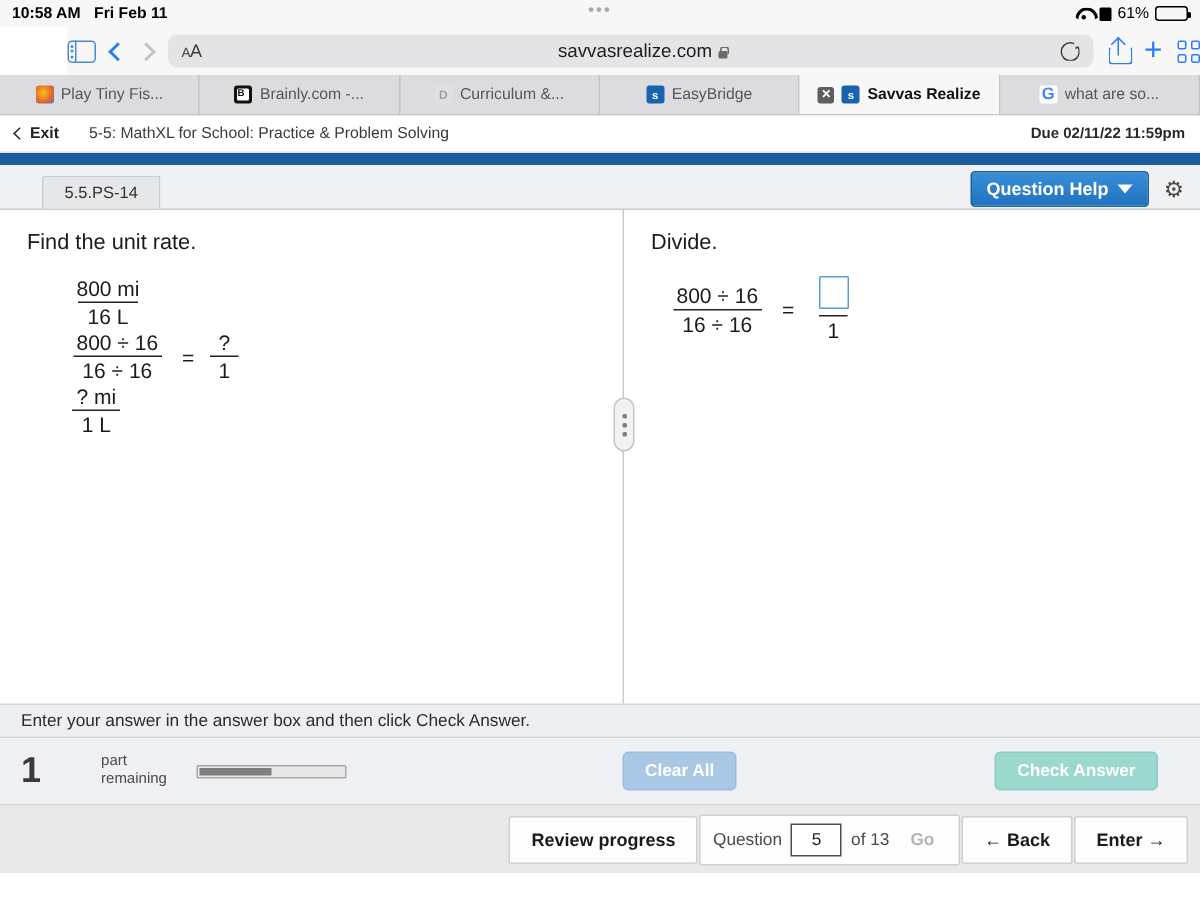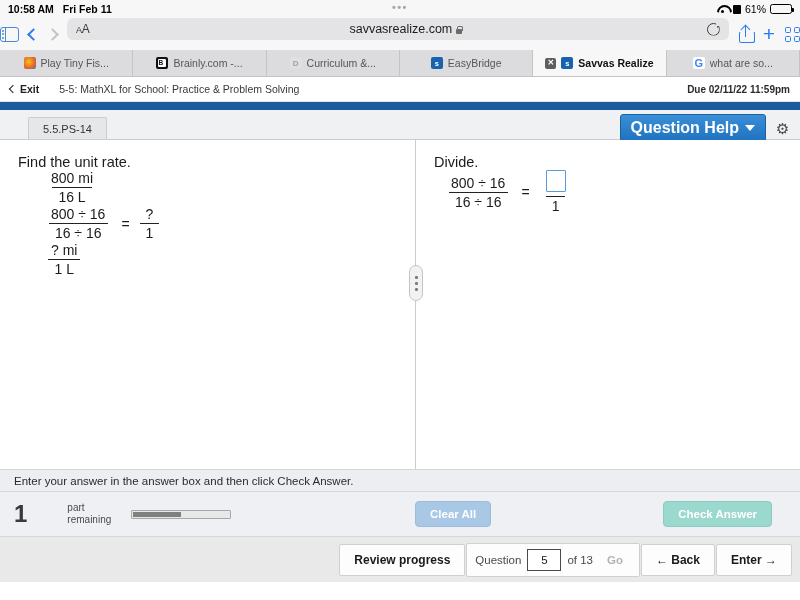--- a/index.html
+++ b/index.html
@@ -44,21 +44,21 @@
   }
   .batt::after {
     content: ""; position: absolute; right: -3px; top: 3px;
     width: 2px; height: 4px; background: #000; border-radius: 0 1px 1px 0;
   }
   .batt-fill { height: 100%; background: #000; border-radius: 1px; }
 
   
   .toolbar {
     height: 32px; background: #f7f7f7;
-    display: flex; padding: 0 0; gap: 10px;
+    display: flex; align-items: center; padding: 0 0; gap: 10px; margin-left: 45px;
   }
   .tb-icon {
     color: #2b7df6; display: flex; align-items: center; justify-content: center;
     cursor: default;
   }
   .sidebar-ico {
     width: 19px; height: 15px; border: 1.6px solid #4b89d6; border-radius: 3px;
     position: relative; display: inline-block;
   }
   .sidebar-ico::before {
@@ -187,41 +187,41 @@
     padding: 5px 14px 4px; font-size: 11px; color: #333;
     border-radius: 2px 2px 0 0;
   }
   .qhelp-wrap {
     position: absolute; right: 10px; top: 4px; display: flex;
     align-items: center; gap: 9px;
   }
   .qhelp {
     background: linear-gradient(#3a8fd8, #1f72bf);
     border: 1px solid #17629f; color: #fff; font-weight: bold;
-    font-size: 16px; padding: 4px 10px; border-radius: 3px;
+    font-size: 12px; padding: 4px 10px; border-radius: 3px;
     display: flex; align-items: center; gap: 6px;
   }
   .caret-down {
     width: 0; height: 0; border-left: 5px solid transparent;
     border-right: 5px solid transparent; border-top: 6px solid #fff;
   }
   .gear {
     width: 15px; height: 15px; position: relative; color: #4a4a4a;
     font-size: 15px; line-height: 15px; text-align: center;
   }
 
   
   .work {
     position: relative; height: 330px; background: #fff;
     border-bottom: 1px solid #d4d6d9; display: flex;
   }
   .pane { padding: 14px 18px; position: relative; }
   .pane-left { width: 416px; border-right: 1px solid #c9ccd1; }
   .pane-right { flex: 1; }
-  .prompt { font-size: 14.5px; color: #1b1b1b; }
+  .prompt { font-size: 14.5px; color: #1b1b1b; margin-bottom: 14px; }
   .math { font-size: 14px; color: #1b1b1b; }
   .frac {
     display: inline-flex; flex-direction: column; align-items: center;
     vertical-align: middle; margin: 0 3px;
   }
   .frac .num { padding: 0 6px 1px; }
   .frac .den { padding: 1px 6px 0; border-top: 1.4px solid #222; }
   .eqline { display: flex; align-items: center; }
   .eq { margin: 0 7px; font-size: 14px; }
   .stack-left { margin-left: 24px; }

